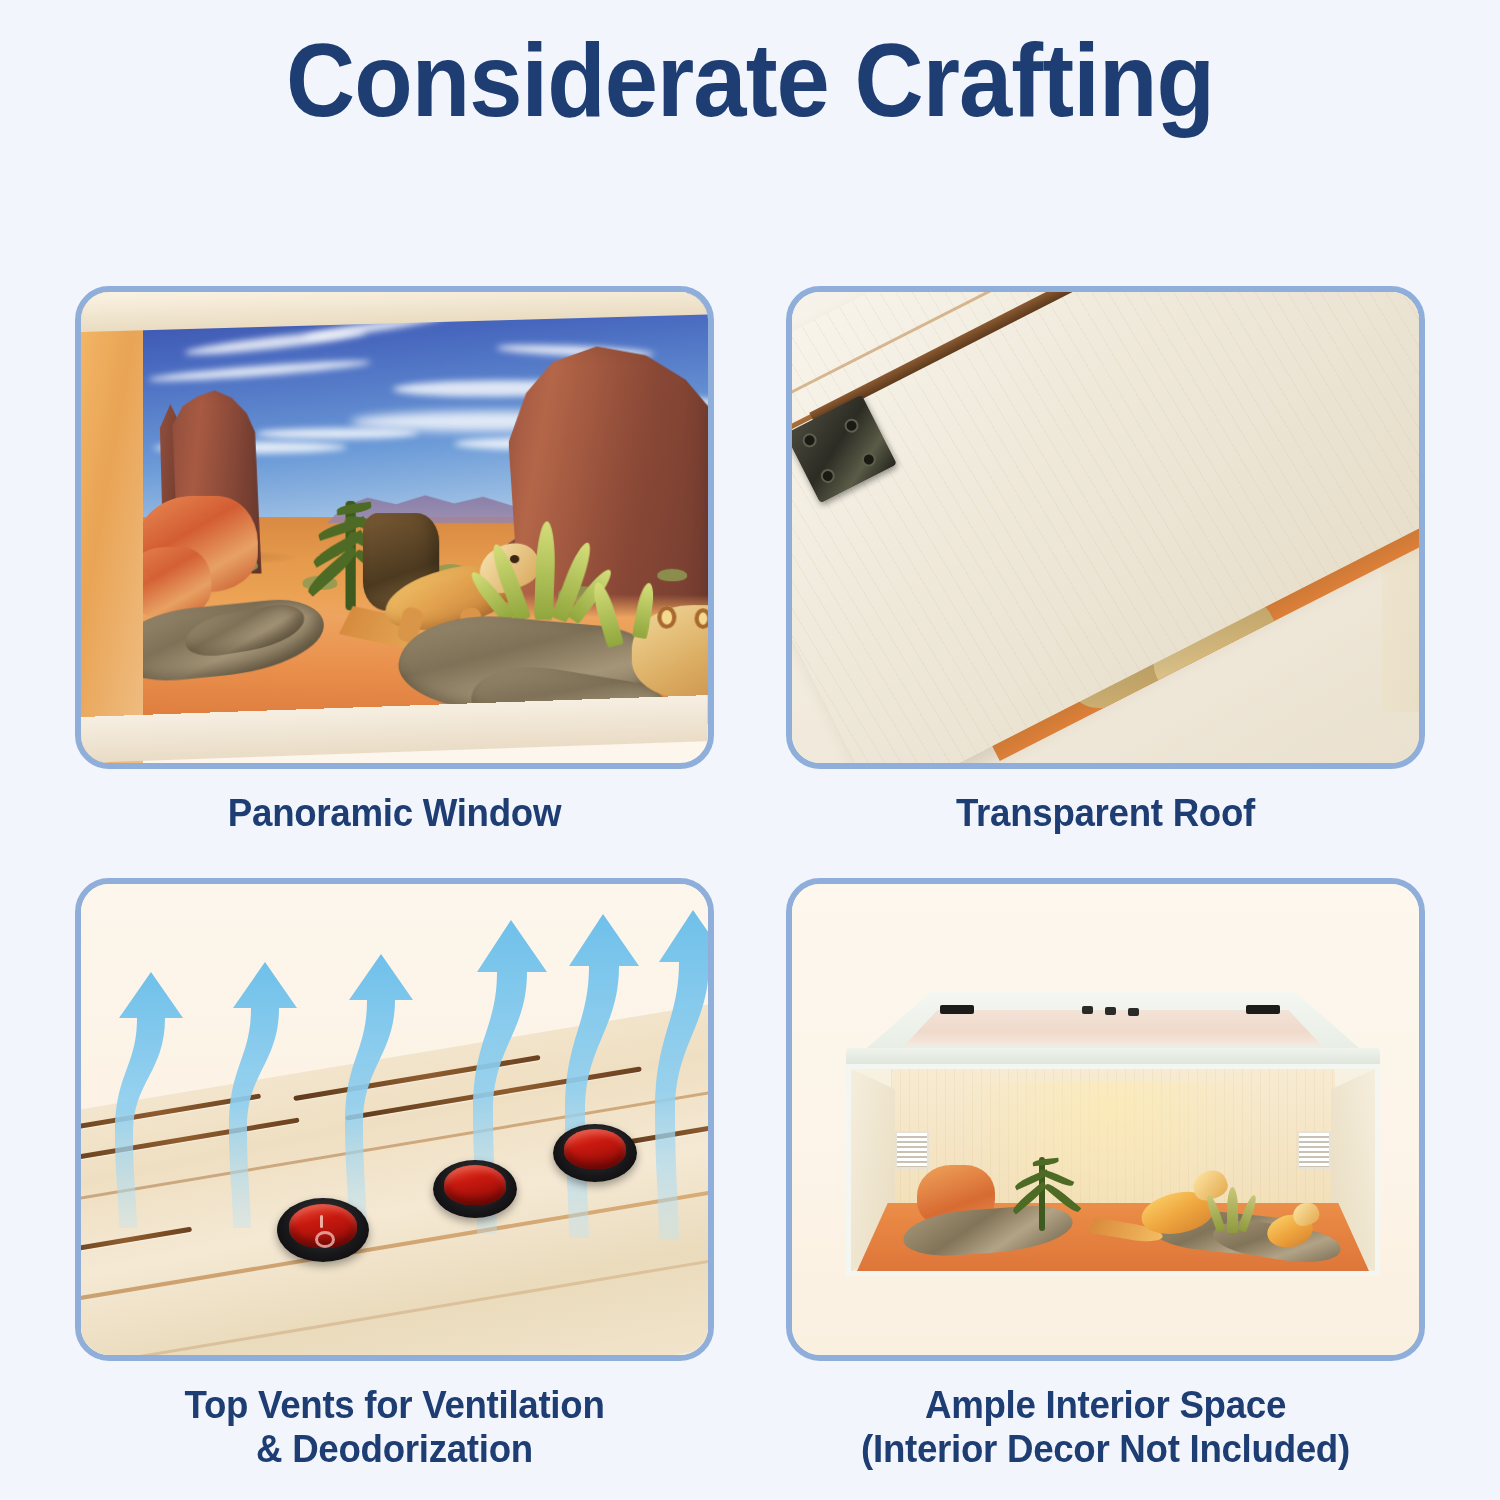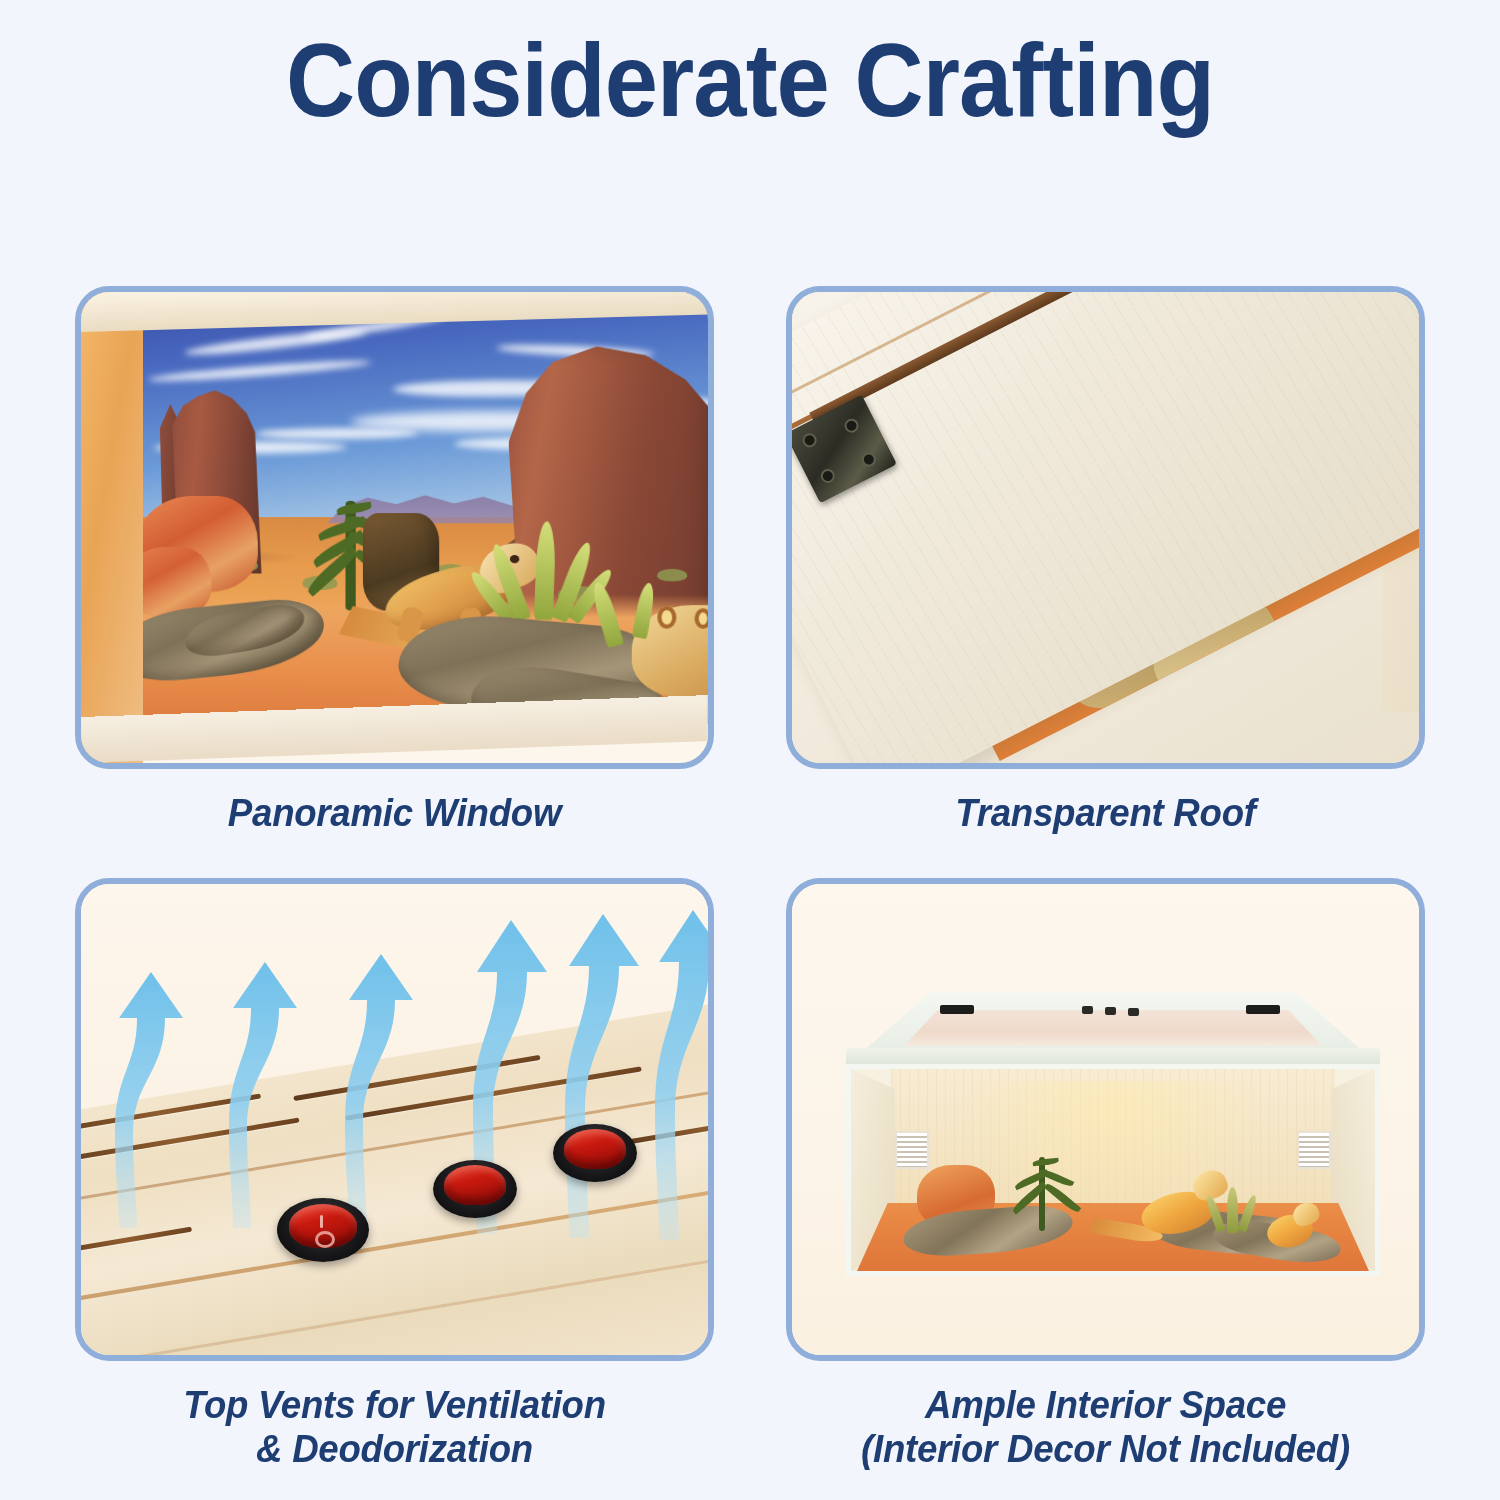--- a/index.html
+++ b/index.html
@@ -35,21 +35,21 @@
     color:#FFFFFF;
     font-size:40px;font-weight:bold;
     letter-spacing:-0.2px;
     transform:scaleX(0.96);
     white-space:nowrap;
     font-family:"Liberation Sans", sans-serif;
   }
 
   
   .grid{position:absolute;left:0;top:286px;width:1500px;height:1214px;}
-  .cell{position:absolute;font-style:italic;}
+  .cell{position:absolute;}
   .cell.c1{left:75px;top:0px;}
   .cell.c2{left:786px;top:0px;}
   .cell.c3{left:75px;top:592px;}
   .cell.c4{left:786px;top:592px;}
 
   .photo{
     position:relative;
     width:639px;height:483px;
     border:6px solid #8FAFDA;
     border-radius:34px;

